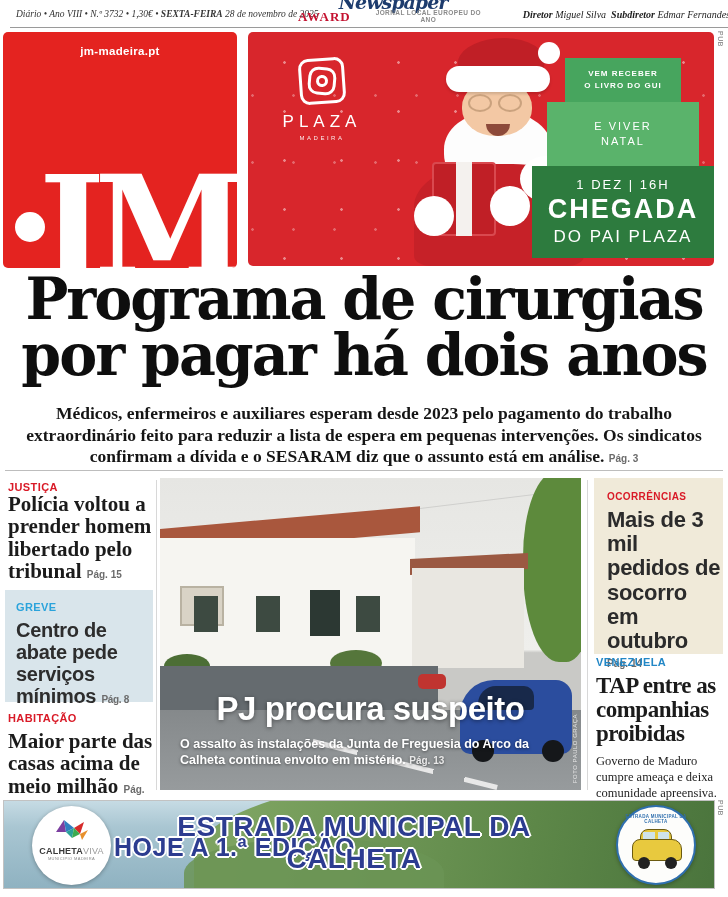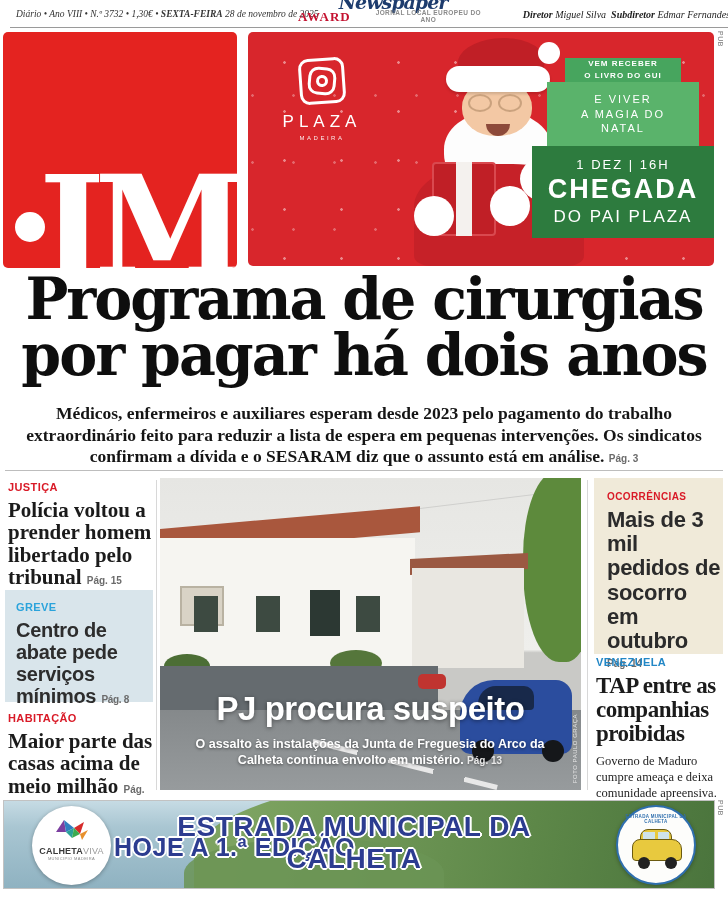--- a/index.html
+++ b/index.html
@@ -52,21 +52,21 @@
   .santa-body { left:44px; top:128px; width:170px; height:102px; background:#c62128; border-radius:42% 42% 10% 10%; }
   .santa-gift { left:62px; top:126px; width:64px; height:74px; background:#c01f26; border:2px solid #d9494f; border-radius:4px; }
   .santa-ribbon { left:86px; top:126px; width:16px; height:74px; background:#f4f1ee; }
   .santa-glove-l { left:44px; top:160px; width:40px; height:40px; background:#fff; border-radius:50%; }
   .santa-glove-r { left:120px; top:150px; width:40px; height:40px; background:#fff; border-radius:50%; }
   .santa-cuff { left:150px; top:120px; width:52px; height:46px; background:#fff; border-radius:50%; }
 
   
   .tree { position:absolute; left:284px; top:26px; width:182px; text-align:center; color:#fff; }
   .tree .blk { margin:0 auto; display:flex; flex-direction:column; justify-content:center; }
-  .blk1 { width:116px; height:24px; background:#47a55e; font-size:8px; font-weight:bold; letter-spacing:1px; line-height:1.5; }
+  .blk1 { width:116px; height:44px; background:#47a55e; font-size:8px; font-weight:bold; letter-spacing:1px; line-height:1.5; }
   .blk2 { width:152px; height:64px; background:#5ab36b; font-size:11px; letter-spacing:2px; line-height:1.35; }
   .blk3 { width:182px; height:92px; background:#2d7b3e; }
   .blk3 .date { font-size:13px; letter-spacing:2px; margin-bottom:4px; }
   .blk3 .big { font-size:27px; font-weight:bold; letter-spacing:2px; line-height:1;text-align:center; }
   .blk3 .sub { font-size:17px; letter-spacing:2px; margin-top:4px; }
 
   .pub-v { position:absolute; writing-mode:vertical-rl; font-size:7px; color:#777; letter-spacing:.5px; }
   .pub-top { left:717px; top:31px; }
   .pub-bottom { left:717px; top:800px; }
 
@@ -79,21 +79,21 @@
   
   .vsep { position:absolute; top:480px; height:310px; border-left:1px solid #d8d8d8; }
   .vsep1 { left:156px; } .vsep2 { left:587px; }
 
   .kicker { font-size:11px; font-weight:bold; letter-spacing:.4px; }
   .k-red { color:#d91a27; } .k-blue { color:#2aa3db; } .k-blue2 { color:#2287c6; }
   .serif-head { font-family:"Liberation Serif", serif; font-weight:bold; color:#1b1b1b; }
   .sans-head { font-family:"Liberation Sans", sans-serif; font-weight:bold; color:#2d2d2d; letter-spacing:-.3px; }
 
   .justica { position:absolute; left:8px; top:481px; width:146px; }
-  .justica .hl { font-size:21px; line-height:1.07; margin-top:6px; }
+  .justica .hl { font-size:21px; line-height:1.07; }
   .greve-box { position:absolute; left:5px; top:590px; width:148px; height:112px; background:#d9e5eb; padding:11px 0 0 11px; }
   .greve-box .hl { font-size:20px; line-height:1.1; margin-top:6px; }
   .habitacao { position:absolute; left:8px; top:712px; width:148px; }
   .habitacao .hl { font-size:21px; line-height:1.07; margin-top:6px; }
 
   
   .photo { position:absolute; left:160px; top:478px; width:421px; height:312px; overflow:hidden; background:linear-gradient(180deg,#e6e6e3 0%,#efefec 55%,#c9c9c6 56%); }
   .photo div { position:absolute; }
   .ph-wire { left:80px; top:30px; width:360px; border-top:1px solid #cfcfcd; transform:rotate(-7deg); }
   .ph-foliage { right:-14px; top:-6px; width:72px; height:190px; background:#5d8a3c; border-radius:45% 10% 40% 50%; }
@@ -109,21 +109,21 @@
   .ph-bush1 { left:4px; top:176px; width:46px; height:24px; background:#4c6e35; border-radius:50%; }
   .ph-bush2 { left:170px; top:172px; width:52px; height:26px; background:#55763b; border-radius:50%; }
   .ph-road { left:0; top:232px; width:421px; height:80px; background:linear-gradient(180deg,#85898b,#979b9d); }
   .ph-lane { left:150px; top:284px; width:190px; height:5px; transform:rotate(14deg); background:repeating-linear-gradient(90deg,#e8e8e8 0 46px, transparent 46px 78px); }
   .ph-car-red { left:258px; top:196px; width:28px; height:15px; background:#c03430; border-radius:5px; }
   .ph-car-blue { left:300px; top:202px; width:112px; height:74px; background:#2b4d9e; border-radius:34px 16px 10px 10px; }
   .ph-car-win { left:318px; top:208px; width:56px; height:24px; background:#18294a; border-radius:18px 10px 4px 4px; }
   .ph-wheel1 { left:312px; top:262px; width:22px; height:22px; background:#15171a; border-radius:50%; }
   .ph-wheel2 { left:382px; top:262px; width:22px; height:22px; background:#15171a; border-radius:50%; }
   .ph-headline { left:0; top:212px; width:100%; text-align:center; color:#fff; font-weight:bold; font-size:33px; letter-spacing:-.5px; text-shadow:0 1px 4px rgba(0,0,0,.45); }
-  .ph-caption { left:20px; top:258px; width:380px; text-align:center; color:#fff; font-weight:bold; font-size:12.5px; line-height:1.3; text-shadow:0 1px 3px rgba(0,0,0,.5); }
+  .ph-caption { left:20px; top:258px; width:380px; text-align:left; color:#fff; font-weight:bold; font-size:12.5px; line-height:1.3; text-shadow:0 1px 3px rgba(0,0,0,.5); }
   .ph-caption .pgref { color:#e8e8e8; }
   .ph-credit { right:3px; top:236px; writing-mode:vertical-rl; transform:rotate(180deg); font-size:6px; color:#e6e6e6; letter-spacing:.5px; }
 
   
   .ocorr-box { position:absolute; left:594px; top:478px; width:129px; height:176px; background:#f0ead9; padding:13px 0 0 13px; }
   .ocorr-box .kicker { font-size:10px; }
   .ocorr-box .hl { font-size:22px; line-height:1.1; margin-top:6px; color:#2b2b2b; }
   .ocorr-box .pg { display:block; margin-top:5px; }
   .venezuela { position:absolute; left:596px; top:656px; width:128px; }
   .venezuela .hl { font-size:23px; line-height:1.05; margin-top:6px; letter-spacing:-.5px; }
@@ -170,20 +170,21 @@
     </div>
     <div class="directors">
       <b>Diretor</b>
       <i>Miguel Silva</i>&nbsp;
       <b>Subdiretor</b>
       <i>Edmar Fernandes</i>
     </div>
   </div>
 
   <div class="jm-logo">
+    <div class="jm-url">jm-madeira.pt</div>
     <div class="jm-letters">JM</div>
     <div class="jm-dot"></div>
   </div>
 
   <div class="ad">
     <div class="plaza">
       <div class="plaza-icon">
         <div class="sq sq1"></div>
           <div class="sq sq2"></div>
           <div class="sq sq3"></div>
@@ -207,21 +208,20 @@
       <div class="santa-glove-l"></div>
         <div class="santa-glove-r"></div>
     </div>
     <div class="tree">
       <div class="blk blk1">
         <span>VEM RECEBER</span>
         <span>O LIVRO DO GUI</span>
       </div>
       <div class="blk blk2">
         <span>E VIVER</span>
-        <span>A MAGIA DO</span>
         <span>NATAL</span>
       </div>
       <div class="blk blk3">
         <span class="date">1 DEZ | 16H</span>
         <span class="big">CHEGADA</span>
         <span class="sub">DO PAI PLAZA</span>
       </div>
     </div>
   </div>
   <div class="pub-v pub-top">PUB</div>

